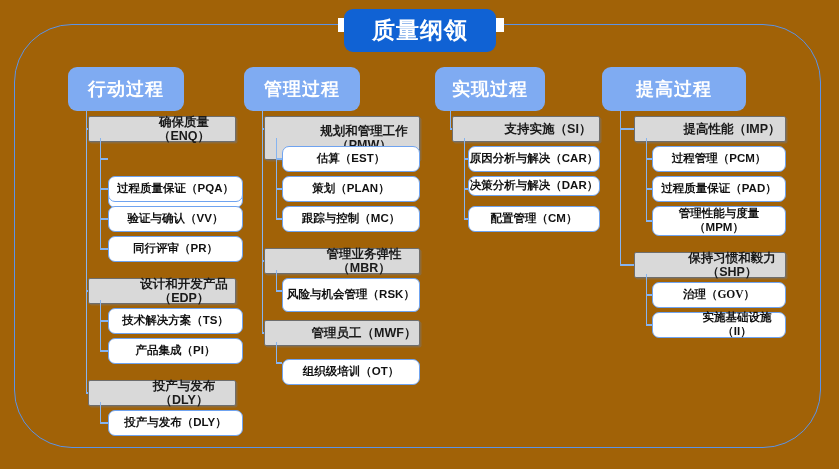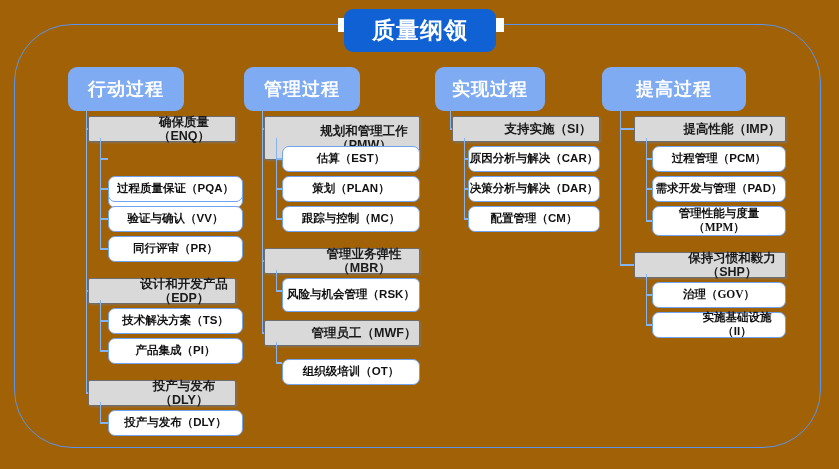--- a/index.html
+++ b/index.html
@@ -175,34 +175,34 @@
       <div class="line-h" style="left: 276px; top: 362.35px; width: 6px;"></div>
       <div class="leaf" style="left: 282px; top: 336px; width: 138px; height: 26px; margin-top: 23px;">组织级培训（OT）</div>
       <div class="line-v" style="left: 276px; top: 342px; height: 21px;"></div>
       <div class="line-v" style="left: 262px; top: 111px; height: 222px;"></div>
       <div class="col-head" style="left: 435px; top: 67px; width: 110px;">实现过程</div>
       <div class="line-h" style="left: 450px; top: 128.35px; width: 2px;"></div>
       <div class="grp" style="left: 452px; top: 116px; width: 148px; height: 26px;">支持实施（SI）</div>
       <div class="line-h" style="left: 464px; top: 158.35px; width: 4px;"></div>
       <div class="leaf" style="left: 468px; top: 146px; width: 132px; height: 26px;">原因分析与解决（CAR）</div>
       <div class="line-h" style="left: 464px; top: 188.35px; width: 4px;"></div>
-      <div class="leaf" style="left: 468px; top: 176px; width: 132px; height: 26px;">决策分析与解决（DAR）</div>
+      <div class="leaf" style="left: 468px; top: 176px; width: 132px; height: 20px;">决策分析与解决（DAR）</div>
       <div class="line-h" style="left: 464px; top: 218.35px; width: 4px;"></div>
       <div class="leaf" style="left: 468px; top: 206px; width: 132px; height: 26px;">配置管理（CM）</div>
       <div class="line-v" style="left: 464px; top: 138px; height: 81px;"></div>
       <div class="line-v" style="left: 450px; top: 111px; height: 18px;"></div>
       <div class="col-head" style="left: 602px; top: 67px; width: 144px;">提高过程</div>
       <div class="line-h" style="left: 620px; top: 128.35px; width: 14px;"></div>
       <div class="grp" style="left: 634px; top: 116px; width: 152px; height: 26px;">提高性能（IMP）</div>
       <div class="line-h" style="left: 646px; top: 158.35px; width: 6px;"></div>
       <div class="leaf" style="left: 652px; top: 146px; width: 134px; height: 26px;">过程管理（PCM）</div>
       <div class="line-h" style="left: 646px; top: 188.35px; width: 6px;"></div>
-      <div class="leaf" style="left: 652px; top: 176px; width: 134px; height: 26px;">需求开发与管理（PAD）</div>
+      <div class="leaf" style="left: 652px; top: 176px; width: 134px; height: 26px;">过程质量保证（PAD）</div>
       <div class="line-h" style="left: 646px; top: 220.35px; width: 6px;"></div>
-      <div class="leaf" style="left: 652px; top: 206px; width: 134px; height: 30px; font-family: Liberation Serif, serif;">管理性能与度量<br>（MPM）</div>
+      <div class="leaf" style="left: 652px; top: 206px; width: 134px; height: 30px;">管理性能与度量<br>（MPM）</div>
       <div class="line-v" style="left: 646px; top: 138px; height: 83px;"></div>
       <div class="line-h" style="left: 620px; top: 264.35px; width: 14px;"></div>
       <div class="grp" style="left: 634px; top: 252px; width: 152px; height: 26px;">保持习惯和毅力（SHP）</div>
       <div class="line-h" style="left: 646px; top: 294.35px; width: 6px;"></div>
       <div class="leaf" style="left: 652px; top: 282px; width: 134px; height: 26px; font-family: Liberation Serif, serif;">治理（GOV）</div>
       <div class="line-h" style="left: 646px; top: 324.35px; width: 6px;"></div>
       <div class="leaf" style="left: 652px; top: 312px; width: 134px; height: 26px; padding-left: 36px;">实施基础设施（II）</div>
       <div class="line-v" style="left: 646px; top: 274px; height: 51px;"></div>
       <div class="line-v" style="left: 620px; top: 111px; height: 154px;"></div>
     </div>

